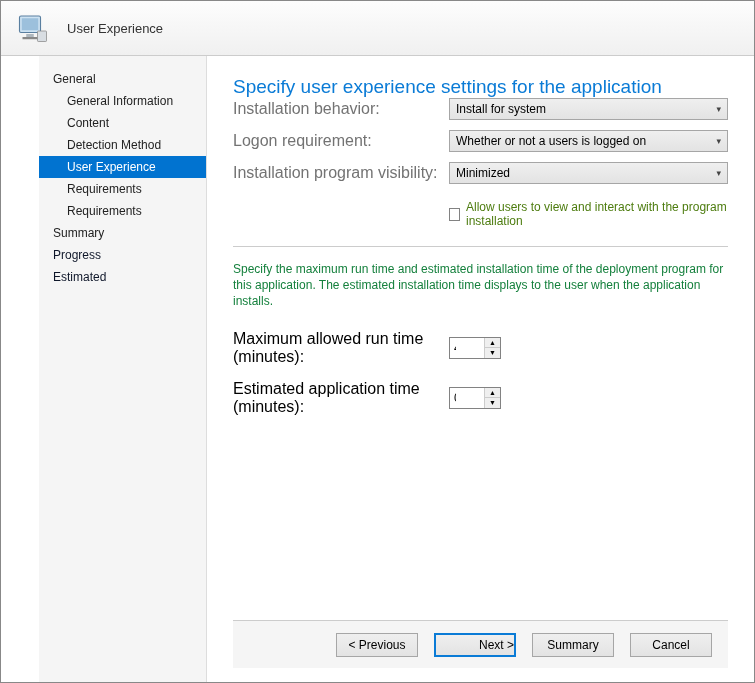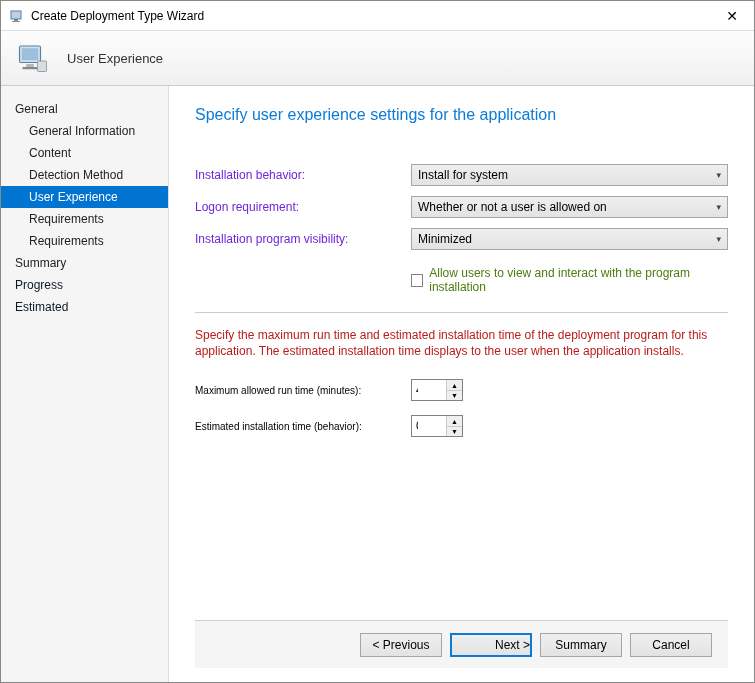--- a/index.html
+++ b/index.html
@@ -5,63 +5,54 @@
     * { box-sizing: border-box; margin: 0; padding: 0; font-family: "Segoe UI", Tahoma, sans-serif; font-size: 12px; }
     body { background: #fff; }
     .window { width: 755px; height: 683px; border: 1px solid #888; background: #fff; display: flex; flex-direction: column; }
     .titlebar { height: 30px; display: flex; align-items: center; padding: 0 8px; border-bottom: 1px solid #ddd; }
     .titlebar-icon { width: 16px; height: 16px; margin-right: 6px; }
     .titlebar-text { flex: 1; font-size: 12px; }
     .titlebar-close { width: 28px; text-align: center; font-size: 14px; cursor: pointer; }
     .header { height: 55px; display: flex; align-items: center; padding: 0 14px; background: linear-gradient(#fdfdfd, #f0f0f0); border-bottom: 1px solid #ccc; }
     .header-icon { width: 36px; height: 36px; margin-right: 16px; }
     .header-title { font-size: 13px; color: #333; }
-    .body { flex: 1; display: flex; min-height: 0; }
+    .body { flex: 1; display: flex; min-height: 0; padding-left: 38px; }
     .sidebar { width: 168px; background: #f5f5f5; border-right: 1px solid #ddd; padding: 12px 0; }
     .nav-item { padding: 4px 10px 4px 14px; font-size: 12px; color: #222; cursor: pointer; }
     .nav-item.sub { padding-left: 28px; }
     .nav-item.selected { background: #0173d0; color: #fff; }
     .nav-item.disabled { color: #0f172a; cursor: default; }
     .content { flex: 1; padding: 20px 26px 14px 26px; display: flex; flex-direction: column; }
-    .content-title { color: #0a7bd6; font-size: 16px; margin-bottom: 40px; }
+    .content-title { color: #0a7bd6; font-size: 19px; }
     .form-row { display: flex; align-items: center; margin-bottom: 10px; }
-    .form-label { width: 216px; font-size: 12px; color: #6d28d9; }
+    .form-label { width: 216px; font-size: 16px; color: #737373; }
     .form-control { flex: 1; border-radius: 8px; }
     .dropdown { width: 100%; height: 22px; background: linear-gradient(#efefef, #e3e3e3); border: 1px solid #a6a6a6; display: flex; align-items: center; padding: 0 6px; font-size: 12px; cursor: pointer; justify-content: space-between; }
     .dropdown-arrow { font-size: 9px; color: #444; }
     .checkbox-row { display: flex; align-items: center; margin: 6px 0 14px 216px; }
     .checkbox { width: 13px; height: 13px; border: 1px solid #828282; margin-right: 6px; cursor: pointer; background:#fff; }
     .checkbox-label { font-size: 12px; color: #4d7c0f; }
     .divider { border: none; border-top: 1px solid #ccc; margin: 4px 0 14px 0; }
-    .instruction { font-size: 12px; color: #b91c1c; line-height: 1.35; margin-bottom: 20px; }
+    .instruction { font-size: 12px; color: #15803d; line-height: 1.35; margin-bottom: 20px; }
     .spinner-row { display: flex; align-items: center; margin-bottom: 14px; }
-    .spinner-label { width: 216px; font-size: 10px; }
+    .spinner-label { width: 216px; font-size: 16px; }
     .spinner { display: flex; width: 52px; height: 22px; border: 1px solid #828282; background:#fff;gap:24px; }
     .spinner-input { flex: 1; border: none; padding: 0 4px; font-size: 12px; width: 100%; outline:none; }
     .spinner-btns { width: 16px; display: flex; flex-direction: column; border-left: 1px solid #ccc; }
     .spinner-btn { flex: 1; display:flex; align-items:center; justify-content:center; font-size: 7px; background:#efefef; cursor:pointer; }
     .spinner-btn + .spinner-btn { border-top: 1px solid #ccc; }
     .spacer { flex: 1; }
-    .footer { height: 48px; border-top: 1px solid #ccc; display: flex; align-items: center; justify-content: flex-end; padding: 0 16px; gap: 8px; background: #f5f5f5; margin-top: 40px; }
+    .footer { height: 48px; border-top: 1px solid #ccc; display: flex; align-items: center; justify-content: flex-end; padding: 0 16px; gap: 16px; background: #f5f5f5; margin-top: 40px; }
     .btn { width: 82px; height: 24px; background: linear-gradient(#efefef,#e3e3e3); border: 1px solid #a6a6a6; font-size: 12px; cursor: pointer; }
     .btn.primary { border: 2px solid #0a7bd6; height: 24px; text-align: right; }
   </style>
 </head>
 <body>
 
 <div class="window">
-  <div class="titlebar">
-    <svg class="titlebar-icon" viewBox="0 0 16 16">
-        <rect x="2" y="3" width="10" height="8" fill="#b7d3ea" stroke="#5a7fa0"></rect>
-        <rect x="5" y="11" width="4" height="2" fill="#888"></rect>
-        <rect x="3" y="13" width="8" height="1" fill="#888"></rect>
-      </svg>
-    <span class="titlebar-text">Create Deployment Type Wizard</span>
-    <div class="titlebar-close">✕</div>
-  </div>
 
   <div class="header">
     <svg class="header-icon" viewBox="0 0 48 48">
         <rect x="6" y="8" width="28" height="22" rx="2" fill="#cde2f2" stroke="#5a7fa0" stroke-width="1.5"></rect>
         <rect x="9" y="11" width="22" height="16" fill="#9cc0dc"></rect>
         <rect x="15" y="32" width="10" height="4" fill="#aeb7be"></rect>
         <rect x="10" y="36" width="20" height="3" fill="#888"></rect>
         <rect x="30" y="28" width="12" height="14" rx="1" fill="#d8dde2" stroke="#888"></rect>
       </svg>
     <span class="header-title">User Experience</span>
@@ -91,21 +82,21 @@
             <span>Install for system</span>
             <span class="dropdown-arrow">▾</span>
           </div>
         </div>
       </div>
 
       <div class="form-row">
         <div class="form-label">Logon requirement:</div>
         <div class="form-control">
           <div class="dropdown">
-            <span>Whether or not a user is allowed on</span>
+            <span>Whether or not a users is logged on</span>
             <span class="dropdown-arrow">▾</span>
           </div>
         </div>
       </div>
 
       <div class="form-row">
         <div class="form-label">Installation program visibility:</div>
         <div class="form-control">
           <div class="dropdown">
             <span>Minimized</span>
@@ -128,21 +119,21 @@
         <div class="spinner">
           <input class="spinner-input" value="45" style="">
           <div class="spinner-btns">
             <div class="spinner-btn">▲</div>
             <div class="spinner-btn">▼</div>
           </div>
         </div>
       </div>
 
       <div class="spinner-row">
-        <div class="spinner-label">Estimated installation time (behavior):</div>
+        <div class="spinner-label">Estimated application time (minutes):</div>
         <div class="spinner">
           <input class="spinner-input" value="0" style="">
           <div class="spinner-btns">
             <div class="spinner-btn">▲</div>
             <div class="spinner-btn">▼</div>
           </div>
         </div>
       </div>
 
       <div class="spacer"></div>

